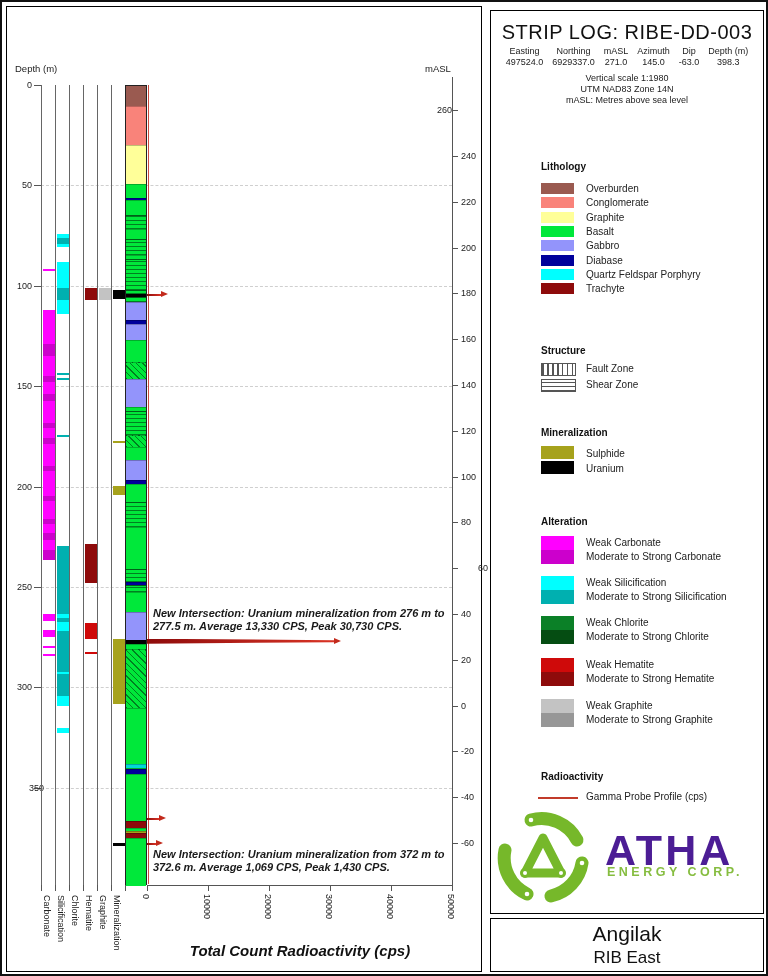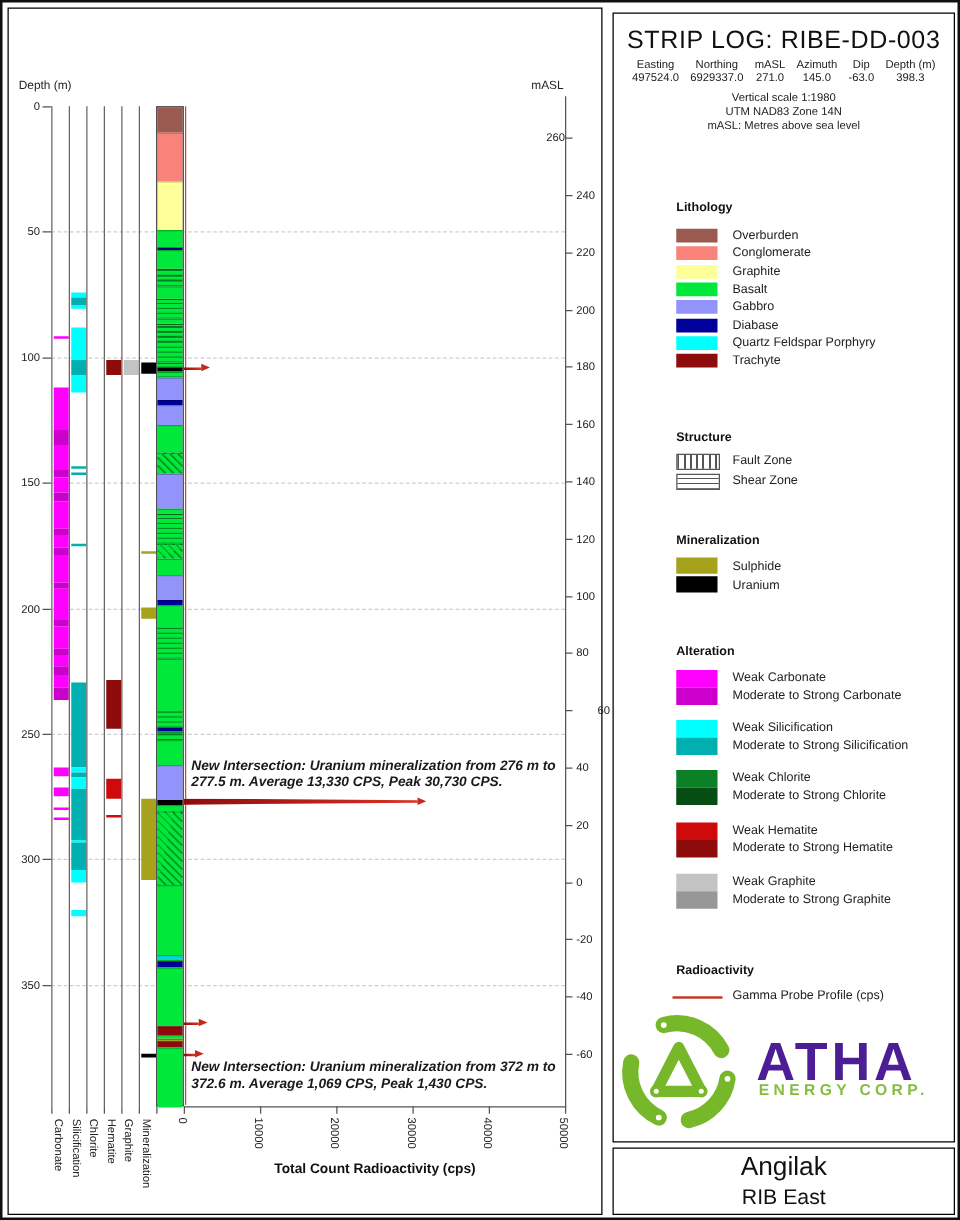--- a/index.html
+++ b/index.html
@@ -7,21 +7,21 @@
         font-family:"Liberation Sans","DejaVu Sans",sans-serif;background:#fff;overflow:hidden;}
   
   .left-panel{position:absolute;left:4px;top:4px;width:474px;height:964px;border:1px solid #000;background:#fff;}
   #canvas{position:absolute;inset:0;}
   .axis-line{position:absolute;background:#555;}
   .tickline{position:absolute;background:#555;}
   .ticklabel{position:absolute;font-size:9px;color:#222;white-space:nowrap;}
   .rot{transform:rotate(90deg);transform-origin:0 0;}
   .gridline{position:absolute;border-top:1px dashed #cfcfcf;height:0;}
   .axis-title{position:absolute;font-size:9.5px;color:#222;white-space:nowrap;}
-  .xaxis-title{position:absolute;font-size:11px;font-weight:bold;color:#111;text-align:center;}
+  .xaxis-title{position:absolute;font-size:15px;font-weight:bold;font-style:italic;color:#111;text-align:center;margin-top:13px;}
   .track{position:absolute;border-left:1px solid #666;box-sizing:border-box;}
   .track.last{border-right:1px solid #666;}
   .litho-col{position:absolute;border:1px solid #222;box-sizing:border-box;background:#fff;}
   .ival{position:absolute;}
   .litho-ival{position:absolute;left:0;width:20px;border-top:1px solid rgba(0,0,0,0.25);box-sizing:border-box;}
   .gamma-base{position:absolute;width:1px;background:#c22a1c;opacity:.85;}
   .spike{position:absolute;background:linear-gradient(90deg,#8e0b0b,#d93425);}
   .spike-arrow{position:absolute;width:0;height:0;border-top:3.5px solid transparent;border-bottom:3.5px solid transparent;border-left:7px solid #c22a1c;}
   .annotation{position:absolute;width:312px;font-size:11px;font-weight:bold;font-style:italic;color:#1a1a1a;line-height:1.2;}
   
@@ -68,21 +68,21 @@
         <div class="ticklabel" style="left: 0px; top: 273.8px; width: 25px; text-align: right;">100</div>
         <div class="tickline" style="left: 27px; top: 379.2px; width: 7px; height: 1px;"></div>
         <div class="ticklabel" style="left: 0px; top: 374.2px; width: 25px; text-align: right;">150</div>
         <div class="tickline" style="left: 27px; top: 479.6px; width: 7px; height: 1px;"></div>
         <div class="ticklabel" style="left: 0px; top: 474.6px; width: 25px; text-align: right;">200</div>
         <div class="tickline" style="left: 27px; top: 580px; width: 7px; height: 1px;"></div>
         <div class="ticklabel" style="left: 0px; top: 575px; width: 25px; text-align: right;">250</div>
         <div class="tickline" style="left: 27px; top: 680.4px; width: 7px; height: 1px;"></div>
         <div class="ticklabel" style="left: 0px; top: 675.4px; width: 25px; text-align: right;">300</div>
         <div class="tickline" style="left: 27px; top: 780.8px; width: 7px; height: 1px;"></div>
-        <div class="ticklabel" style="left: 0px; top: 775.8px; width: 25px; text-align: right;">350</div>
+        <div class="ticklabel" style="left: 12px; top: 775.8px; width: 25px; text-align: right;">350</div>
         <div class="axis-line" style="left: 445px; top: 70px; width: 1px; height: 808px;"></div>
         <div class="tickline" style="left: 445px; top: 103.19px; width: 6px; height: 1px;"></div>
         <div class="ticklabel" style="left: 430px; top: 98.19px;">260</div>
         <div class="tickline" style="left: 445px; top: 148.99px; width: 6px; height: 1px;"></div>
         <div class="ticklabel" style="left: 454px; top: 143.99px;">240</div>
         <div class="tickline" style="left: 445px; top: 194.79px; width: 6px; height: 1px;"></div>
         <div class="ticklabel" style="left: 454px; top: 189.79px;">220</div>
         <div class="tickline" style="left: 445px; top: 240.59px; width: 6px; height: 1px;"></div>
         <div class="ticklabel" style="left: 454px; top: 235.59px;">200</div>
         <div class="tickline" style="left: 445px; top: 286.39px; width: 6px; height: 1px;"></div>

